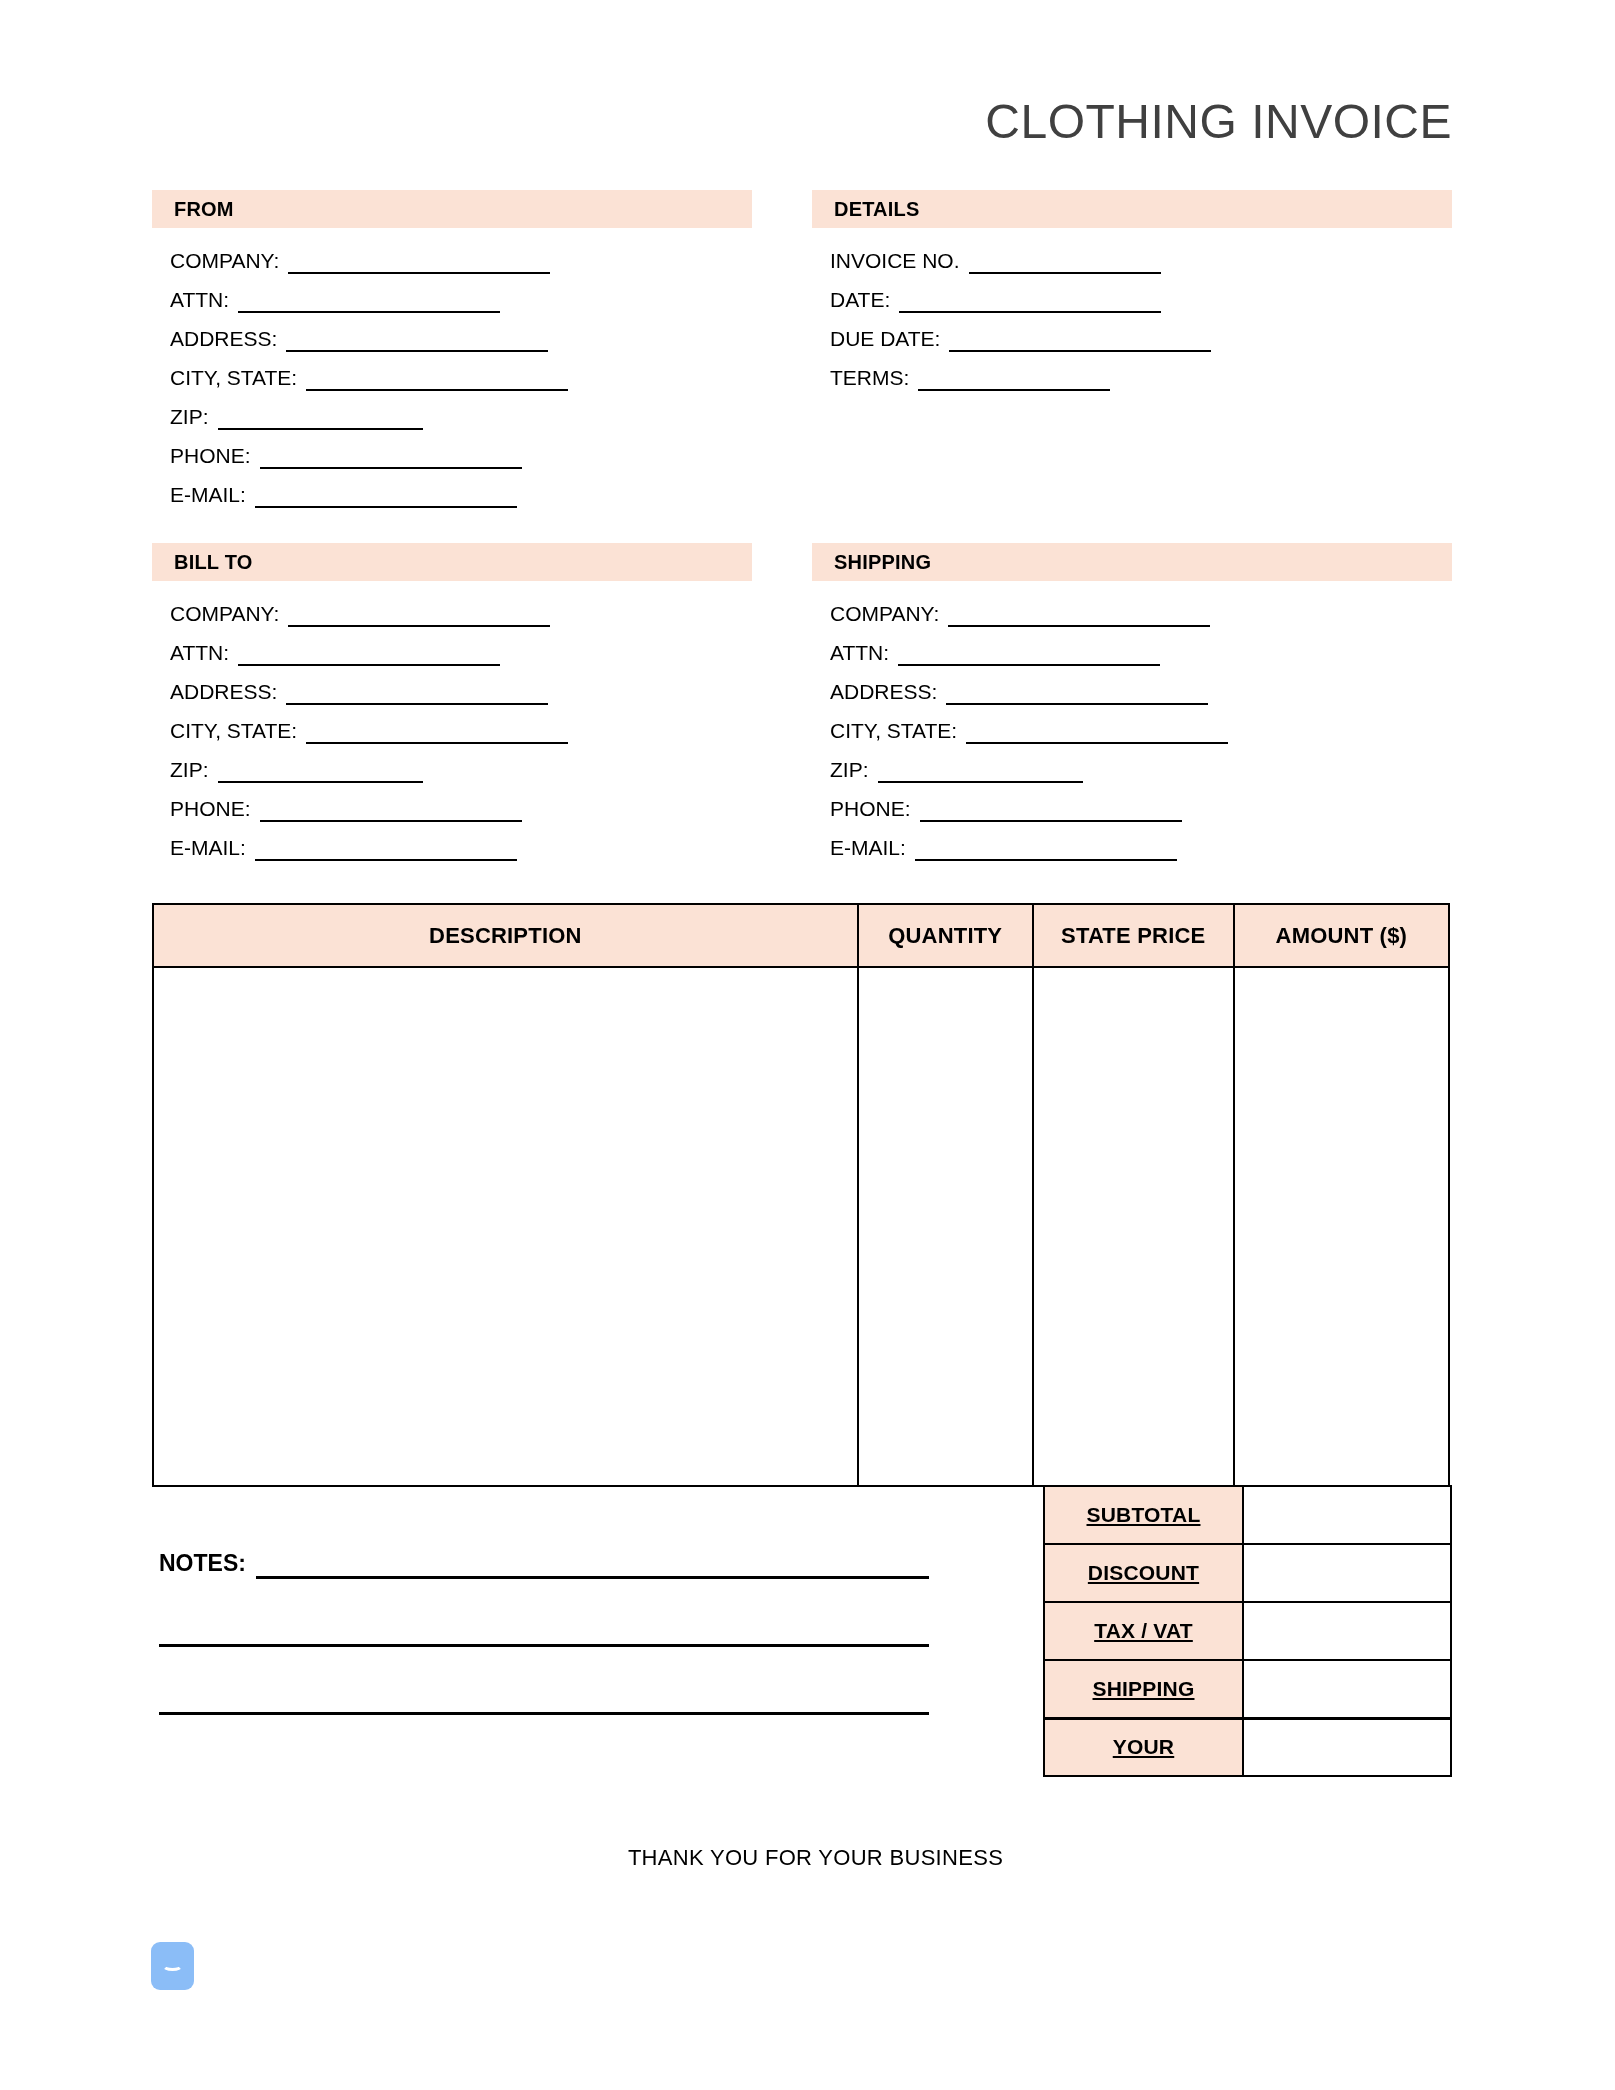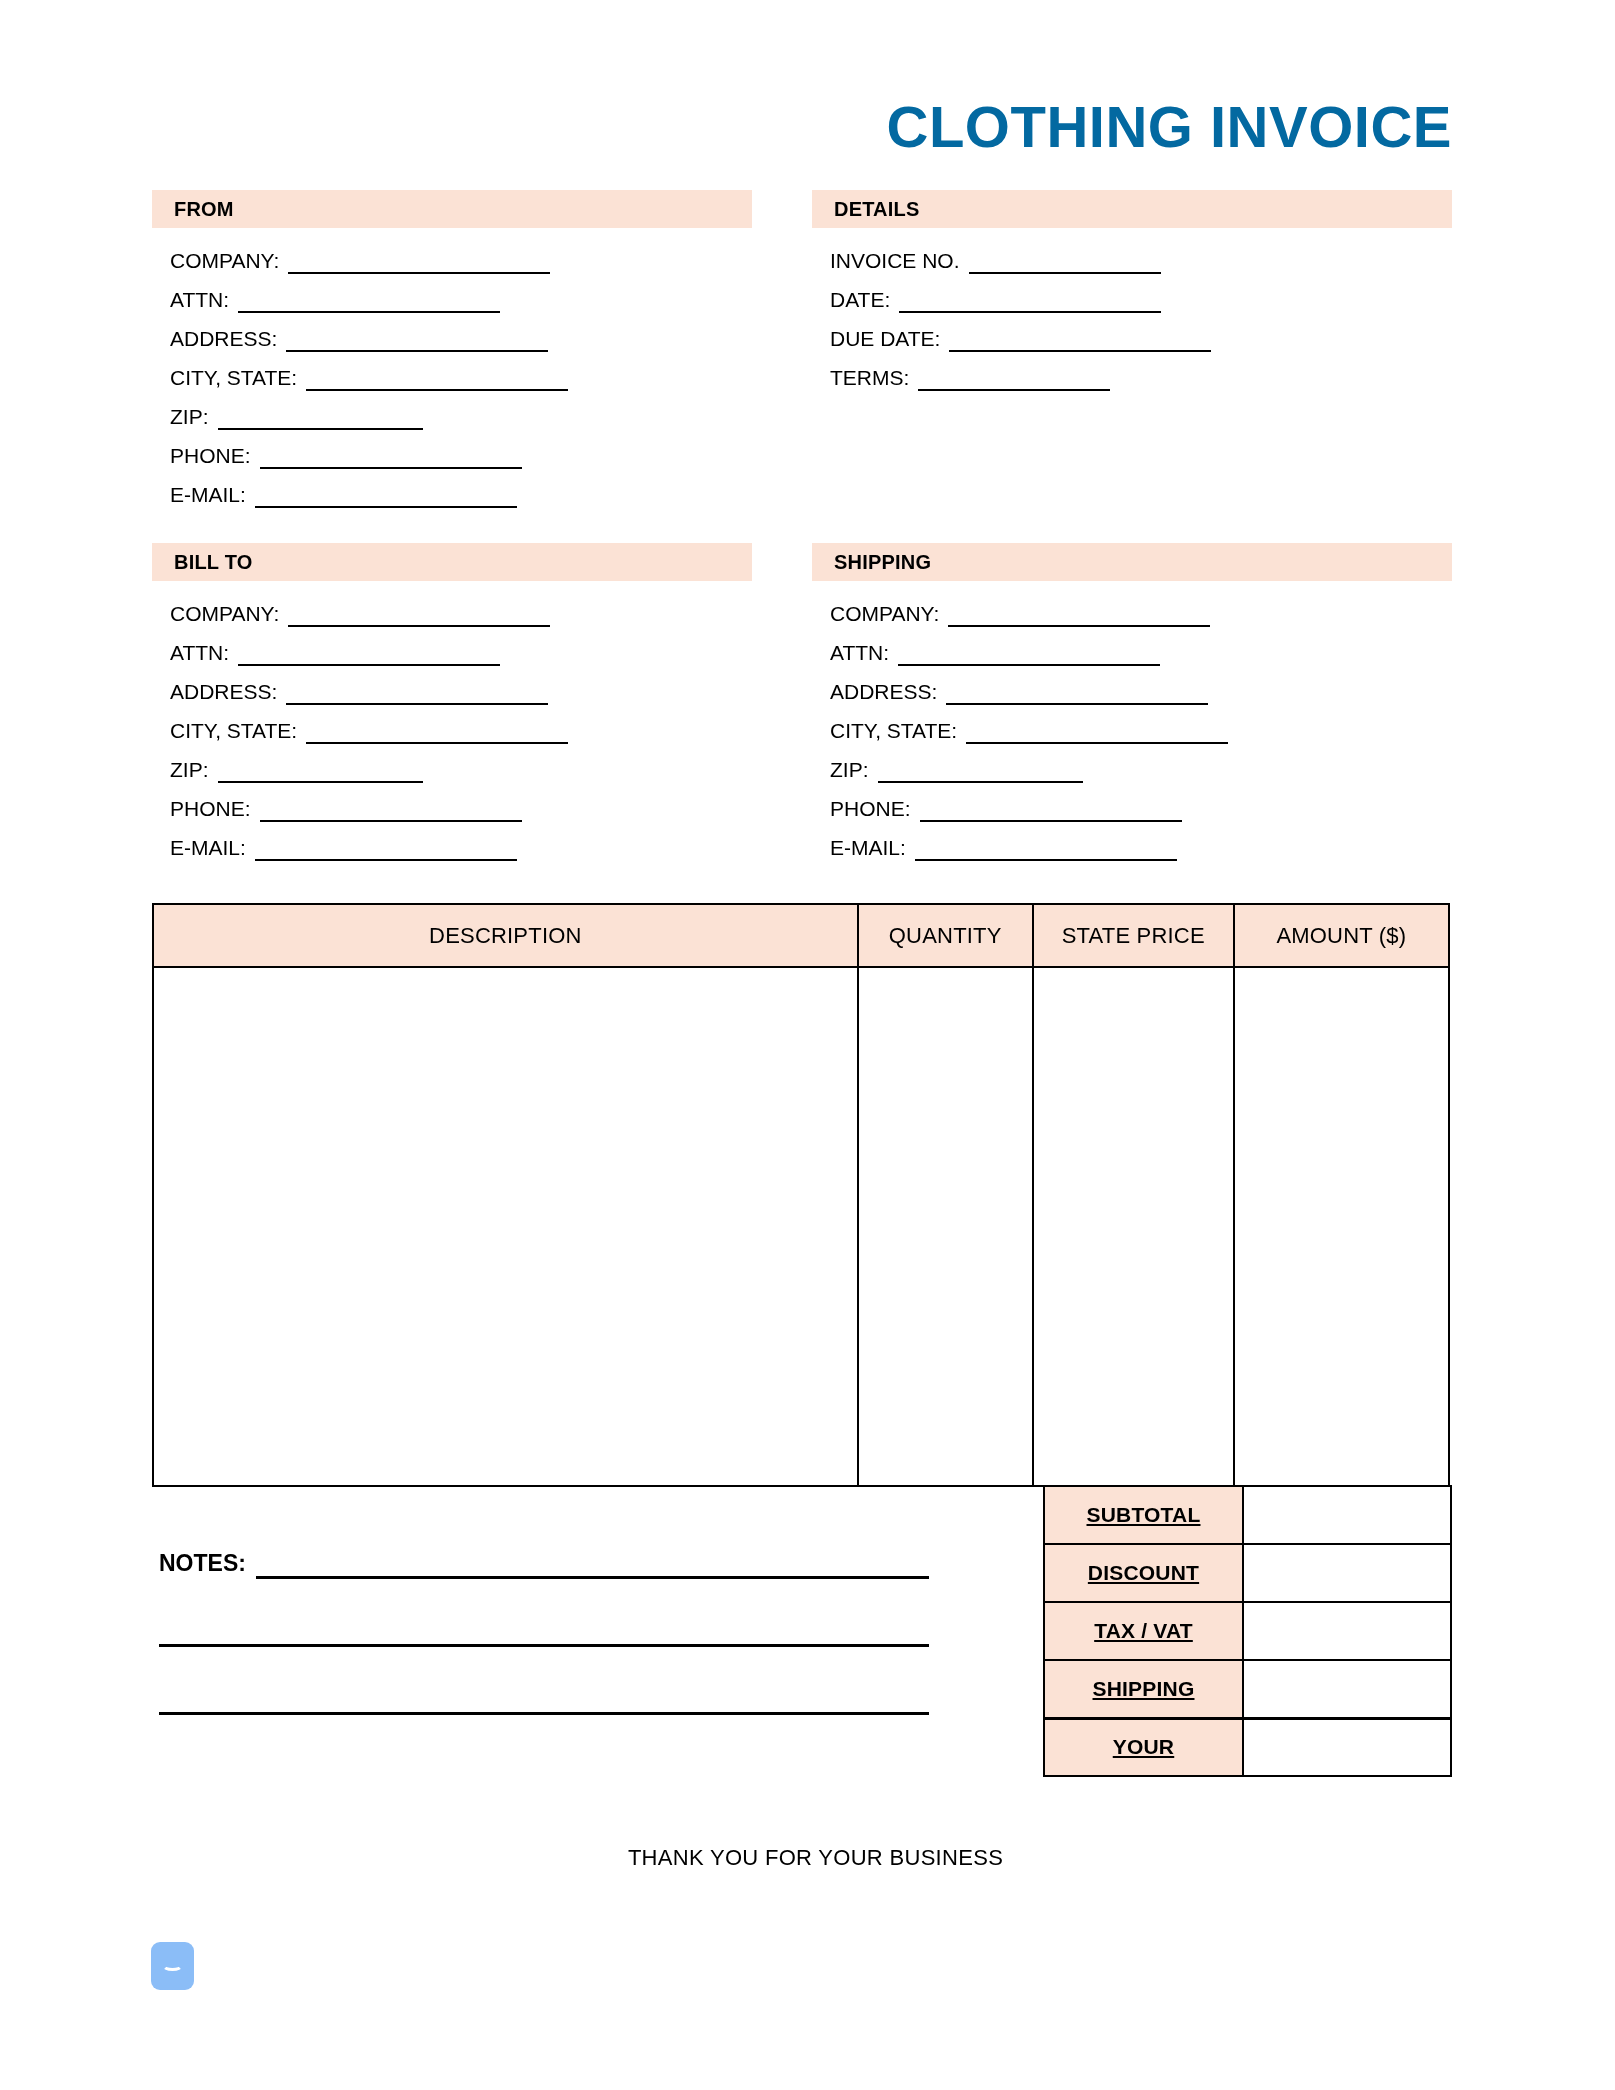--- a/index.html
+++ b/index.html
@@ -27,24 +27,24 @@
 
   
   .title-row {
     position: absolute;
     left: 152px;
     top: 98px;
     width: 1300px;
     text-align: right;
   }
   .doc-title {
-    font-size: 58px;
-    font-weight: bold;
+    font-size: 48px;
+    font-weight: normal;
     letter-spacing: 0.5px;
-    color: #0369a1;
+    color: #404040;
     line-height: 1;
   }
 
   
   .section {
     position: absolute;
   }
   .section-header {
     background: #FBE2D5;
     height: 38px;
@@ -91,21 +91,21 @@
   .items-table table {
     width: 100%;
     border-collapse: collapse;
     table-layout: fixed;
   }
   .items-table th {
     background: #FBE2D5;
     border-right: 2px solid #000;
     border-bottom: 2px solid #000;
     font-size: 22px;
-    font-weight: normal;
+    font-weight: bold;
     height: 62px;
     letter-spacing: 0.2px;
   }
   .items-table th:last-child { border-right: none; }
   .items-table td {
     border-right: 2px solid #000;
     height: 518px;
     vertical-align: top;
   }
   .items-table td:last-child { border-right: none; }

